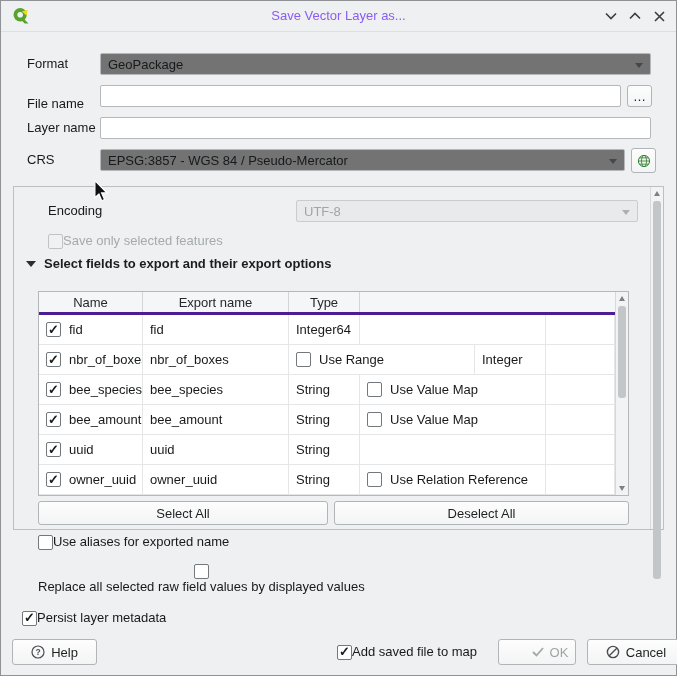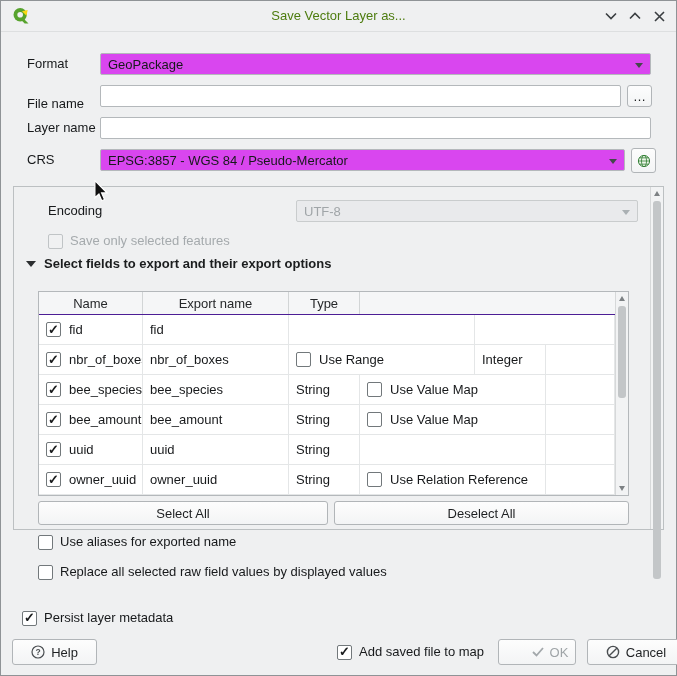--- a/index.html
+++ b/index.html
@@ -4,52 +4,52 @@
 <style>
   html,body{margin:0;padding:0;}
   body{
     width:677px;height:676px;position:relative;overflow:hidden;
     background:#eff0f1;color:#17191b;
     font-family:"Liberation Sans",sans-serif;font-size:13px;
     box-shadow:inset 0 0 0 1px #8f9396;
   }
   
   .titlebar{position:absolute;left:1px;right:1px;top:1px;height:30px;background:#eff0f1;border-bottom:1px solid #dddfe0;}
-  .titlebar .title{position:absolute;left:0;right:0;top:0;line-height:30px;text-align:center;font-weight:500;color:#4d7c0f;}
+  .titlebar .title{position:absolute;left:0;right:0;top:0;line-height:30px;text-align:center;font-weight:500;color:#8b5cf6;}
   .app-logo{position:absolute;left:10px;top:5px;width:20px;height:20px;}
   .winbtn{position:absolute;top:7px;width:18px;height:16px;display:flex;align-items:center;justify-content:center;cursor:default;}
   .winbtn svg{display:block;}
   
   .flabel{position:absolute;line-height:22px;}
   .tinput{position:absolute;height:22px;box-sizing:border-box;background:#fff;border:1px solid #b4b8bb;border-radius:2px;padding:0 6px;font:inherit;color:#17191b;outline:none;}
-  .combo{position:absolute;height:22px;box-sizing:border-box;background:#d946ef;border:1px solid #b4b8bb;border-radius:2px;display:flex;align-items:center;padding:0 24px 0 7px;}
+  .combo{position:absolute;height:22px;box-sizing:border-box;background:#737373;border:1px solid #b4b8bb;border-radius:2px;display:flex;align-items:center;padding:0 24px 0 7px;}
   .combo .arrow{position:absolute;right:7px;top:9px;width:0;height:0;border-left:4px solid transparent;border-right:4px solid transparent;border-top:5px solid #43484c;}
   .combo.disabled{background:#e9eaec;border-color:#c9cccd;color:#a0a5a8;}
   .combo.disabled .arrow{border-top-color:#aab0b3;}
   .btn{box-sizing:border-box;background:linear-gradient(#fdfdfd,#f3f4f5);border:1px solid #b1b5b8;border-radius:3px;display:flex;align-items:center;justify-content:center;gap:6px;font:inherit;color:#1e2022;}
   .btn.disabled{color:#9fa4a7;}
   
   .cb{width:15px;height:15px;box-sizing:border-box;background:#fff;border:1px solid #72787b;border-radius:2px;display:inline-flex;align-items:center;justify-content:center;flex:none;}
   .cb.checked::after{content:"\2713";font-size:13px;font-weight:700;color:#191b1c;line-height:1;margin-top:-1px;}
   .cb.disabled{border-color:#c0c4c6;background:#f0f1f2;}
-  .cbrow{position:absolute;display:flex;align-items:center;gap:7px;}
+  .cbrow{position:absolute;display:flex;align-items:center;}
   .cbrow .lbl{line-height:16px;}
   .disabled-text{color:#a5aaad;}
   
   .scrollarea{position:absolute;left:13px;top:186px;width:651px;height:344px;box-sizing:border-box;border:1px solid #bcc0c2;background:#eff0f1;}
   .vscroll{position:absolute;top:0;bottom:0;right:0;width:13px;box-sizing:border-box;background:#f2f3f4;border-left:1px solid #d6d8d9;}
   .vthumb{position:absolute;left:2px;right:2px;background:#c3c6c8;border-radius:3px;}
   .varrow{position:absolute;left:3px;width:0;height:0;border-left:3.5px solid transparent;border-right:3.5px solid transparent;}
   .varrow.up{top:4px;border-bottom:5px solid #7d8184;}
   .varrow.down{bottom:4px;border-top:5px solid #7d8184;}
   .section-header{position:absolute;display:flex;align-items:center;gap:8px;font-weight:700;color:#1b1d1e;}
   .tri-down{width:0;height:0;border-left:5px solid transparent;border-right:5px solid transparent;border-top:6px solid #2b2e30;}
   
   .ftable{position:absolute;left:24px;top:104px;width:591px;height:205px;box-sizing:border-box;background:#fff;border:1px solid #b4b8bb;}
-  .thead{display:flex;height:23px;background:#f5f6f7;border-bottom:1px solid #4c1d95;width:calc(100% - 13px);box-sizing:border-box;}
+  .thead{display:flex;height:23px;background:#f5f6f7;border-bottom:3px solid #4c1d95;width:calc(100% - 13px);box-sizing:border-box;}
   .th{display:flex;align-items:center;justify-content:center;box-sizing:border-box;border-right:1px solid #d2d5d6;color:#26282a;overflow:hidden;white-space:nowrap;}
   .c0{width:104px;} .c1{width:146px;} .c2{width:71px;} .c3{width:186px;} .c4{flex:1;border-right:none;}
   .trow{display:flex;height:30px;border-bottom:1px solid #e4e6e7;width:calc(100% - 13px);box-sizing:border-box;background:#fff;}
   .tcell{display:flex;align-items:center;gap:8px;padding:0 7px;box-sizing:border-box;border-right:1px solid #e4e6e7;overflow:hidden;white-space:nowrap;}
   .tscroll{position:absolute;right:0;top:0;bottom:0;width:13px;box-sizing:border-box;background:#f2f3f4;border-left:1px solid #d6d8d9;}
   
   .footer-btn{position:absolute;height:26px;}
   .icon-circle{width:14px;height:14px;flex:none;}
   
   .cursor{position:absolute;left:93px;top:180px;pointer-events:none;}
@@ -135,20 +135,21 @@
       <div class="th c2">Type</div>
       <div class="th c4"></div>
     </div>
     <div>
         <div class="trow">
           <div class="tcell c0">
             <div class="cb checked"></div>
             <div class="">fid</div>
           </div>
           <div class="tcell c1">fid</div>
+          <div class="tcell c2">Integer64</div>
           <div class="tcell c3"></div>
           <div class="tcell c4"></div>
         </div>
         <div class="trow">
           <div class="tcell c0">
             <div class="cb checked"></div>
             <div class="">nbr_of_boxes</div>
           </div>
           <div class="tcell c1">nbr_of_boxes</div>
           <div class="tcell c3">
@@ -220,21 +221,21 @@
     </button>
   <button class="btn" style="position:absolute;left:320px;top:314px;width:295px;height:24px;">
       <span>Deselect All</span>
     </button>
 
   <div class="cbrow" style="left:24px;top:347px;">
     <span class="cb"></span>
     <span class="lbl">Use aliases for exported name</span>
   </div>
 
-  <div class="cbrow" style="left:24px;top:377px;">
+  <div class="cbrow" style="left:24px;top:377px;flex-direction:column;">
     <span class="cb"></span>
     <span class="lbl">Replace all selected raw field values by displayed values</span>
   </div>
 
   <div class="cbrow" style="left:8px;top:423px;">
     <span class="cb checked"></span>
     <span class="lbl">Persist layer metadata</span>
   </div>
 
   <div class="vscroll">

